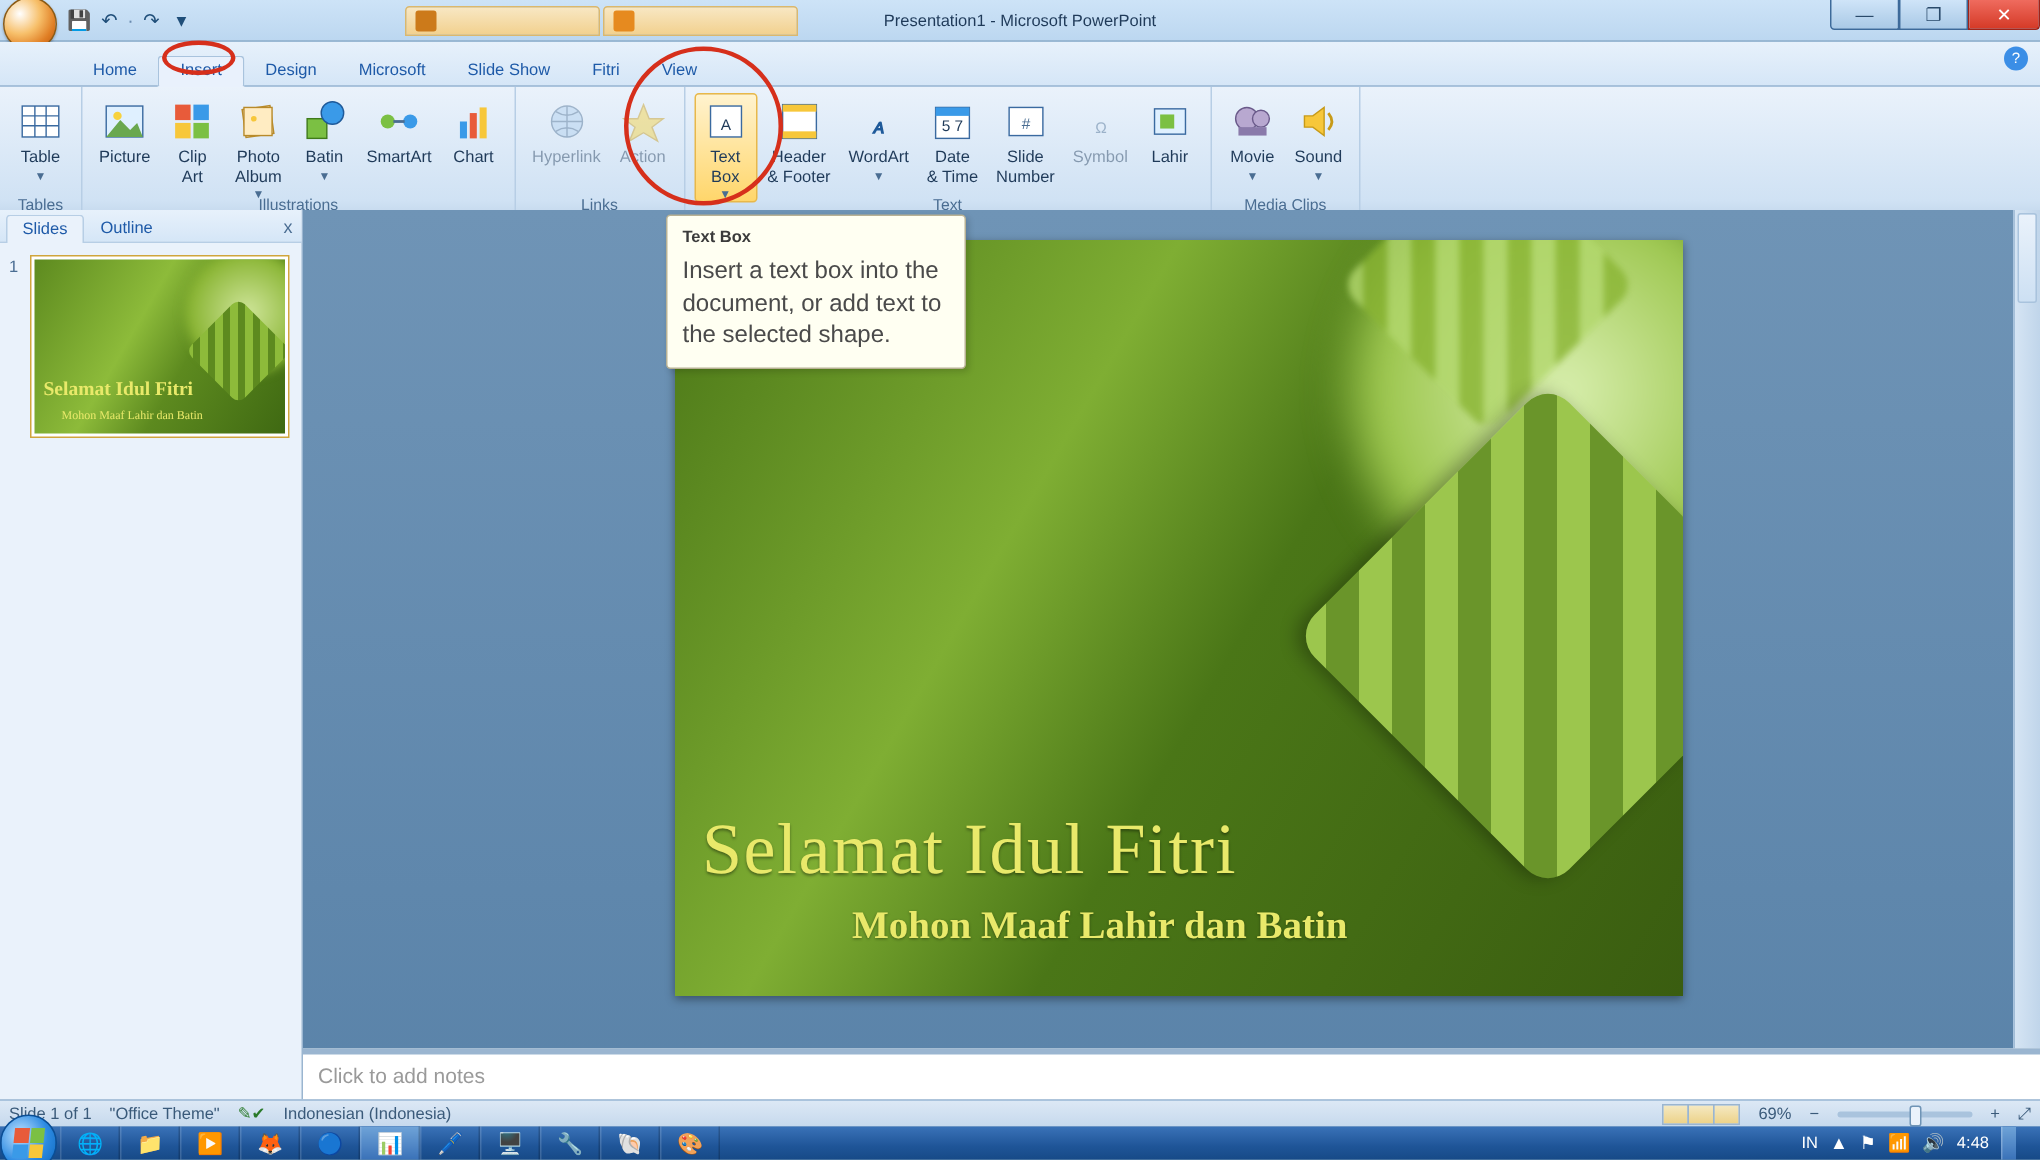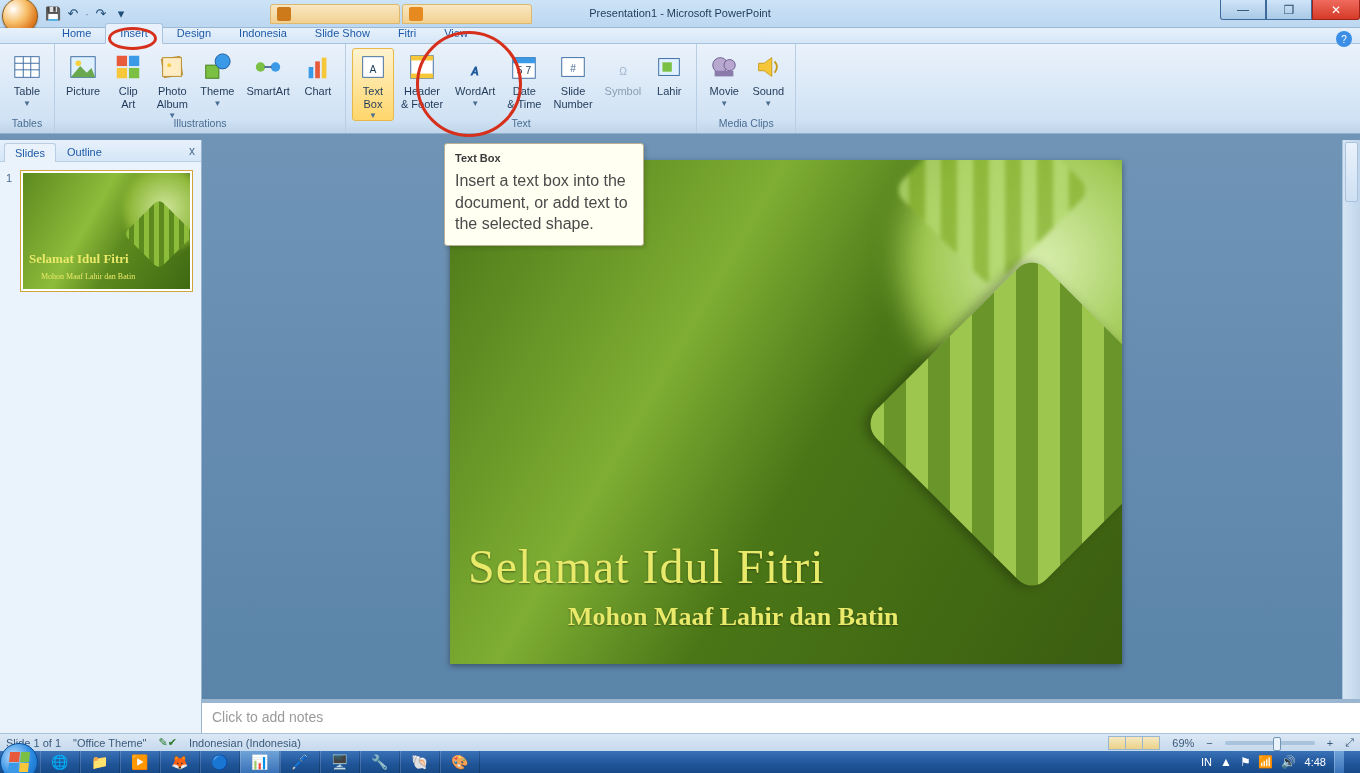--- a/index.html
+++ b/index.html
@@ -14,21 +14,21 @@
 .title-tab{height:20px;min-width:130px;background:linear-gradient(#f8e7c3,#f2d18f);border:1px solid #dcb86c;border-radius:3px 3px 0 0;padding:2px 6px;display:flex;align-items:center;gap:4px;color:#7a5a20}
 .title-tab .fav{width:14px;height:14px;border-radius:2px}
 .title-center{position:absolute;left:50%;transform:translateX(-50%);top:6px;color:#3a5a7a;font-size:12px}
 .title-center .doc{color:#1f3a59}
 .win-btns{position:absolute;right:0;top:0;display:flex}
 .win-btn{width:46px;height:20px;border:1px solid #3d6a9a;border-top:none;background:linear-gradient(#cfe4f8,#a9c9e6);display:flex;align-items:center;justify-content:center;font-size:12px;color:#2a4a6a}
 .win-btn.cls{background:linear-gradient(#ef6b5e,#d53a27);color:#fff;border-color:#a02318;width:48px}
 .win-btn:first-child{border-bottom-left-radius:3px}
 .win-btn:last-child{border-bottom-right-radius:3px}
 
-.ribtabs{height:16px;background:linear-gradient(#e7f1fb,#d5e6f7);display:flex;align-items:flex-end;border-bottom:1px solid #a9c3dd;padding-left:48px;position:relative}
+.ribtabs{height:30px;background:linear-gradient(#e7f1fb,#d5e6f7);display:flex;align-items:flex-end;border-bottom:1px solid #a9c3dd;padding-left:48px;position:relative}
 .ribtab{padding:3px 14px 4px;color:#1e5aa8;cursor:default}
 .ribtab.active{background:#e9f1fc;border:1px solid #a9c3dd;border-bottom:1px solid #e9f1fc;border-radius:3px 3px 0 0;margin-bottom:-1px}
 .help{position:absolute;right:8px;top:3px;width:16px;height:16px;border-radius:50%;background:#3b8ee6;color:#fff;display:flex;align-items:center;justify-content:center;font-size:10px}
 
 .ribbon{height:90px;background:linear-gradient(#eaf2fb,#d0e2f4 85%,#c0d5ea);display:flex;border-bottom:1px solid #8fb0cf}
 .group{border-right:1px solid #b7cee5;padding:4px 6px 2px;display:flex;flex-direction:column;align-items:center;justify-content:space-between}
 .group-items{display:flex;gap:2px;align-items:flex-start;height:68px}
 .group-label{color:#4a6d92;font-size:10.5px;padding-bottom:2px}
 .rbtn{display:flex;flex-direction:column;align-items:center;justify-content:flex-start;padding:2px 4px 0;min-width:40px;border:1px solid transparent;border-radius:3px;text-align:center;line-height:1.15;color:#1f3a59}
 .rbtn.dis{opacity:.45}
@@ -118,21 +118,21 @@
     <div class="win-btn">—</div>
     <div class="win-btn">❐</div>
     <div class="win-btn cls">✕</div>
   </div>
 </div>
 
 <div class="ribtabs">
   <div class="ribtab">Home</div>
   <div class="ribtab active">Insert</div>
   <div class="ribtab">Design</div>
-  <div class="ribtab">Indonesia</div>
+  <div class="ribtab">Microsoft</div>
   <div class="ribtab">Slide Show</div>
   <div class="ribtab">Fitri</div>
   <div class="ribtab">View</div>
   <div class="help">?</div>
 </div>
 
 <div class="ribbon">
 
   <div class="group">
     <div class="group-items">
@@ -189,21 +189,21 @@
 Album</span>
           <span class="dd">▼</span>
         </div>
       <div class="rbtn">
           <div class="ic">
             <svg viewBox="0 0 32 32">
               <rect x="4" y="14" width="14" height="14" fill="#7bc043" stroke="#3f7a1a"></rect>
               <circle cx="22" cy="10" r="8" fill="#3a9ae8" stroke="#1f5a9a"></circle>
             </svg>
           </div>
-          <span>Theme</span>
+          <span>Batin</span>
           <span class="dd">▼</span>
         </div>
       <div class="rbtn">
           <div class="ic">
             <svg viewBox="0 0 32 32">
               <circle cx="8" cy="16" r="5" fill="#7bc043"></circle>
               <circle cx="24" cy="16" r="5" fill="#3a9ae8"></circle>
               <path d="M12 16 H20" stroke="#4a6d92" stroke-width="2" marker-end="url(#a)"></path>
             </svg>
           </div>
@@ -216,20 +216,42 @@
               <rect x="13" y="10" width="5" height="18" fill="#e85b3a"></rect>
               <rect x="20" y="6" width="5" height="22" fill="#f7c73a"></rect>
             </svg>
           </div>
           <span>Chart</span>
         </div>
     </div>
     <div class="group-label">Illustrations</div>
   </div>
 
+  <div class="group">
+    <div class="group-items">
+      <div class="rbtn dis">
+          <div class="ic">
+            <svg viewBox="0 0 32 32">
+              <circle cx="16" cy="16" r="11" fill="#b0d0ee" stroke="#4a6d92"></circle>
+              <path d="M5 16 H27 M16 5 V27 M8 9 Q16 14 24 9 M8 23 Q16 18 24 23" stroke="#4a6d92" fill="none"></path>
+            </svg>
+          </div>
+          <span>Hyperlink</span>
+        </div>
+      <div class="rbtn dis">
+          <div class="ic">
+            <svg viewBox="0 0 32 32">
+              <path d="M16 4 L20 14 L30 14 L22 20 L26 30 L16 24 L6 30 L10 20 L2 14 L12 14 Z" fill="#f7d23e" stroke="#c79a18"></path>
+            </svg>
+          </div>
+          <span>Action</span>
+        </div>
+    </div>
+    <div class="group-label">Links</div>
+  </div>
 
   <div class="group">
     <div class="group-items">
       <div class="rbtn sel">
           <div class="ic">
             <svg viewBox="0 0 32 32">
               <rect x="5" y="5" width="22" height="22" fill="#fff" stroke="#3a6aa0"></rect>
               <text x="16" y="22" text-anchor="middle" font-size="16" font-family="serif" fill="#1f3a59">A</text>
             </svg>
           </div>

